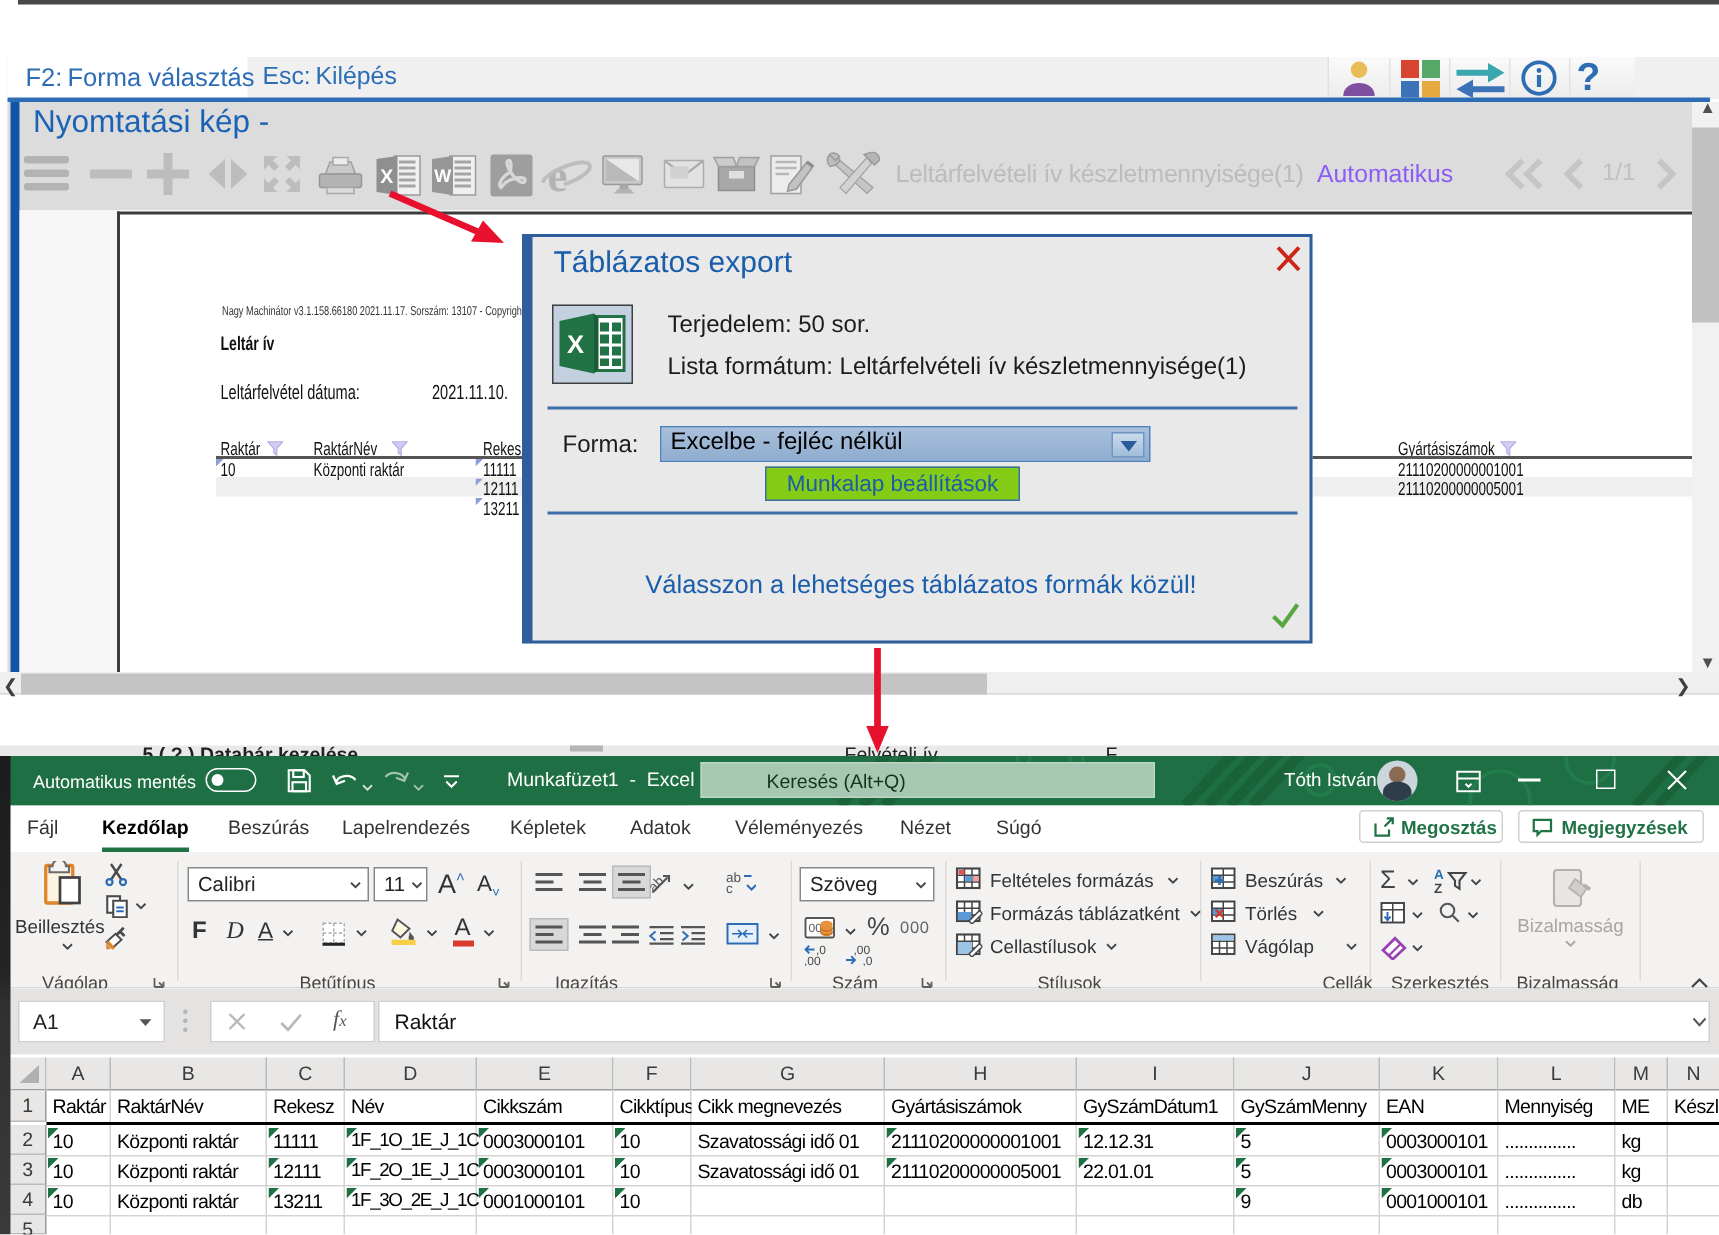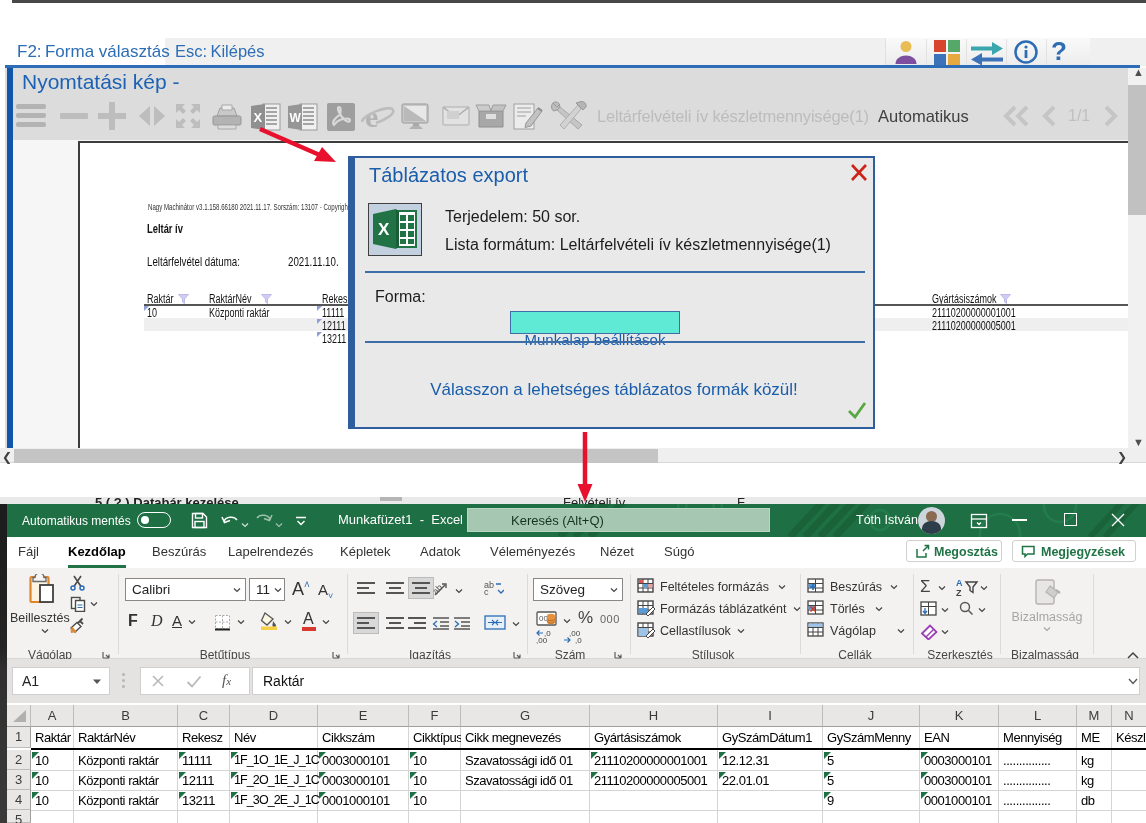--- a/index.html
+++ b/index.html
@@ -40,21 +40,21 @@
 
 #dialog { position:absolute; left:348px; top:156px; width:527px; height:273px; background:#e9e9e9; border:2px solid #2e5e9e; border-left:7px solid #2e5e9e; }
 #dlgtitle { position:absolute; left:14px; top:6px; font-size:20px; color:#1a5dab; }
 #dlgicon { position:absolute; left:13px; top:45px; width:54px; height:53px; background:#c3d0e0; border:1.5px solid #3f3f3f; }
 #dlgline1 { position:absolute; left:10px; top:113px; width:500px; height:2px; background:#3d6ea8; }
 #dlgline2 { position:absolute; left:10px; top:183px; width:500px; height:2px; background:#3d6ea8; }
 .dlgtext { position:absolute; font-size:16px; color:#1c1c1c; }
 #forma { position:absolute; left:20px; top:130px; font-size:16px; color:#1c1c1c; }
 #dropdown { position:absolute; left:85px; top:126px; width:327px; height:24px; background:linear-gradient(#a9c0da,#8fadd0); border:1.5px solid #4f81bd; font-size:16px; color:#000; padding:1px 0 0 6px; }
 #dropbtn { position:absolute; right:3px; top:2.5px; width:22px; height:17px; background:linear-gradient(#cddcec,#9fbcd9); border:1px solid #7396c0; }
-#mkbtn { position:absolute; left:155px; top:153px; width:170px; height:23px; background:#5eead4; border:1.5px solid #3d6ea8; color:#1a5dab; font-size:15px; text-align:center; padding-top:19px; }
+#mkbtn { position:absolute; left:155px; top:153px; width:170px; height:23px; background:#84cc16; border:1.5px solid #3d6ea8; color:#1a5dab; font-size:15px; text-align:center; padding-top:2px; }
 #dlgmsg { position:absolute; left:0; top:222px; width:100%; text-align:center; font-size:17px; color:#1a5dab; }
 
 #excel { position:absolute; left:0; top:504px; width:1146px; height:319px; }
 #xtitle { position:absolute; left:0; top:0; width:1146px; height:33px; background:#1e6f43; color:#fff; }
 #xsearch { position:absolute; left:467px; top:4px; width:303px; height:24px; background:#a6c8b3; border:1px solid #bcd6c5; color:#16331f; font-size:13px; }
 #xtabs { position:absolute; left:0; top:33px; width:1146px; height:31px; background:#fff; font-size:13px; color:#333; }
 #xribbon { position:absolute; left:0; top:64px; width:1146px; height:91px; background:#f3f2f1; border-bottom:1px solid #d8d8d8; font-size:12px; color:#333; }
 #xformula { position:absolute; left:0; top:155px; width:1146px; height:44px; background:#fff; border-bottom:1px solid #d0cece; }
 #xgrid { position:absolute; left:0; top:199px; width:1146px; height:120px; background:#fff; }
 #xdark { position:absolute; left:0; top:0; width:7px; height:319px; background:linear-gradient(#1c1c1c 0%, #242424 45%, #303030 52%, #3a3a3a 100%); z-index:40; }
@@ -192,21 +192,21 @@
  <path d="M14 21 L26 6 L30 9 L19 24 L13 25.5 Z" fill="#c2c2c2" stroke="#969696"></path>
  <path d="M26 6 L30 9" stroke="#8a8a8a" stroke-width="2"></path>
       </svg>
 <svg width="38" height="32" style="position:absolute;left:534px;top:3px;" viewBox="0 0 38 32">
  <path d="M10 6 L32 24 L28 28 L7 9 Z" fill="#c5c5c5" stroke="#9e9e9e" stroke-width="0.8"></path>
  <path d="M3 2 C1 4 1 8 3.5 10 L7 9 L10 6 L9 2.5 C7 0.5 4.5 0.5 3 2 Z M3 2 L7 6 L10 3" fill="#bdbdbd" stroke="#9a9a9a"></path>
  <path d="M28 4 L10 24 L14 28 L31 8 Z" fill="#d2d2d2" stroke="#a5a5a5" stroke-width="0.8"></path>
  <path d="M26 2 L33 9 L36 6 C37 3 34 0 31 0.5 Z" fill="#b5b5b5" stroke="#9a9a9a"></path>
       </svg>
 <div style="position:absolute;left:581px;top:9px;font-size:16.5px;letter-spacing:-0.2px;color:#bcbcbc;white-space:nowrap;">Leltárfelvételi ív készletmennyisége(1)</div>
-<div style="position:absolute;left:862px;top:9px;font-size:16.5px;color:#404040;">Automatikus</div>
+<div style="position:absolute;left:862px;top:9px;font-size:16.5px;color:#8b5cf6;">Automatikus</div>
 <svg width="28" height="22" style="position:absolute;left:987px;top:7px;" viewBox="0 0 28 22">
  <path d="M12 2 L3 11 L12 20 M24 2 L15 11 L24 20" fill="none" stroke="#c5c5c5" stroke-width="4"></path>
       </svg>
 <svg width="16" height="22" style="position:absolute;left:1026px;top:7px;" viewBox="0 0 16 22">
  <path d="M12 2 L3 11 L12 20" fill="none" stroke="#c5c5c5" stroke-width="4"></path>
       </svg>
 <div style="position:absolute;left:1052px;top:9px;font-size:16px;color:#c0c0c0;">1/1</div>
 <svg width="16" height="22" style="position:absolute;left:1086px;top:7px;" viewBox="0 0 16 22">
  <path d="M4 2 L13 11 L4 20" fill="none" stroke="#c5c5c5" stroke-width="4"></path>
       </svg>
@@ -273,20 +273,25 @@
 </div>
 
 <div id="dialog">
   <div id="dlgtitle">Táblázatos export</div>
 
   <div id="dlgicon"></div>
   <div class="dlgtext" style="left:90px; top:50px;">Terjedelem: 50 sor.</div>
   <div class="dlgtext" style="left:90px; top:78px;">Lista formátum: Leltárfelvételi ív készletmennyisége(1)</div>
   <div id="dlgline1"></div>
   <div id="forma">Forma:</div>
+  <div id="dropdown">Excelbe - fejléc nélkül<div id="dropbtn">
+        <svg width="13" height="9" style="position:absolute;left:4px;top:4px;" viewBox="0 0 13 9">
+          <path d="M1 1 L6.5 8 L12 1 Z" fill="#2b5b9b"></path>
+        </svg>
+      </div></div>
   <div id="mkbtn">Munkalap beállítások</div>
   <div id="dlgline2"></div>
   <div id="dlgmsg">Válasszon a lehetséges táblázatos formák közül!</div>
 <svg width="46" height="46" style="position:absolute;left:17px;top:48px;" viewBox="0 0 46 46">
  <rect x="22" y="5" width="22" height="36" fill="#fff" stroke="#217346" stroke-width="2"></rect>
  <g fill="#217346">
   <rect x="28" y="9" width="6" height="6"></rect>
         <rect x="36" y="9" width="6" height="6"></rect>
   <rect x="28" y="17" width="6" height="6"></rect>
         <rect x="36" y="17" width="6" height="6"></rect>
@@ -404,24 +409,24 @@
 <div style="position:absolute;left:118px;top:70px;width:1px;height:80px;background:#dddbd9;"></div>
 <div style="position:absolute;left:347px;top:70px;width:1px;height:80px;background:#dddbd9;"></div>
 <div style="position:absolute;left:527px;top:70px;width:1px;height:80px;background:#dddbd9;"></div>
 <div style="position:absolute;left:630px;top:70px;width:1px;height:80px;background:#dddbd9;"></div>
 <div style="position:absolute;left:800px;top:70px;width:1px;height:80px;background:#dddbd9;"></div>
 <div style="position:absolute;left:913px;top:70px;width:1px;height:80px;background:#dddbd9;"></div>
 <div style="position:absolute;left:1000px;top:70px;width:1px;height:80px;background:#dddbd9;"></div>
 <div style="position:absolute;left:1093px;top:70px;width:1px;height:80px;background:#dddbd9;"></div>
 <div style="position:absolute;left:-10px;top:144px;width:120px;text-align:center;font-size:12px;color:#484644;">Vágólap</div>
 <div style="position:absolute;left:165px;top:144px;width:120px;text-align:center;font-size:12px;color:#484644;">Betűtípus</div>
-<div style="position:absolute;left:370px;top:144px;width:120px;text-align:center;font-size:12px;color:#484644;">Igazítás</div>
+<div style="position:absolute;left:370px;top:144px;width:120px;font-size:12px;color:#484644;">Igazítás</div>
 <div style="position:absolute;left:510px;top:144px;width:120px;text-align:center;font-size:12px;color:#484644;">Szám</div>
 <div style="position:absolute;left:653px;top:144px;width:120px;text-align:center;font-size:12px;color:#484644;">Stílusok</div>
-<div style="position:absolute;left:795px;top:144px;width:120px;text-align:center;font-size:12px;color:#484644;">Cellák</div>
+<div style="position:absolute;left:795px;top:144px;width:120px;text-align:right;font-size:12px;color:#484644;">Cellák</div>
 <div style="position:absolute;left:900px;top:144px;width:120px;text-align:center;font-size:12px;color:#484644;">Szerkesztés</div>
 <div style="position:absolute;left:985px;top:144px;width:120px;text-align:center;font-size:12px;color:#484644;">Bizalmasság</div>
 <svg width="12" height="12" style="position:absolute;left:101px;top:146px;" viewBox="0 0 12 12">
  <path d="M2 2 V8 M2 8 H8 M8 8 L5 5 M8 8 V4.5 M8 8 H4.5" stroke="#605e5c" stroke-width="1.2" fill="none"></path>
       </svg>
 <svg width="12" height="12" style="position:absolute;left:331px;top:146px;" viewBox="0 0 12 12">
  <path d="M2 2 V8 M2 8 H8 M8 8 L5 5 M8 8 V4.5 M8 8 H4.5" stroke="#605e5c" stroke-width="1.2" fill="none"></path>
       </svg>
 <svg width="12" height="12" style="position:absolute;left:512px;top:146px;" viewBox="0 0 12 12">
  <path d="M2 2 V8 M2 8 H8 M8 8 L5 5 M8 8 V4.5 M8 8 H4.5" stroke="#605e5c" stroke-width="1.2" fill="none"></path>

